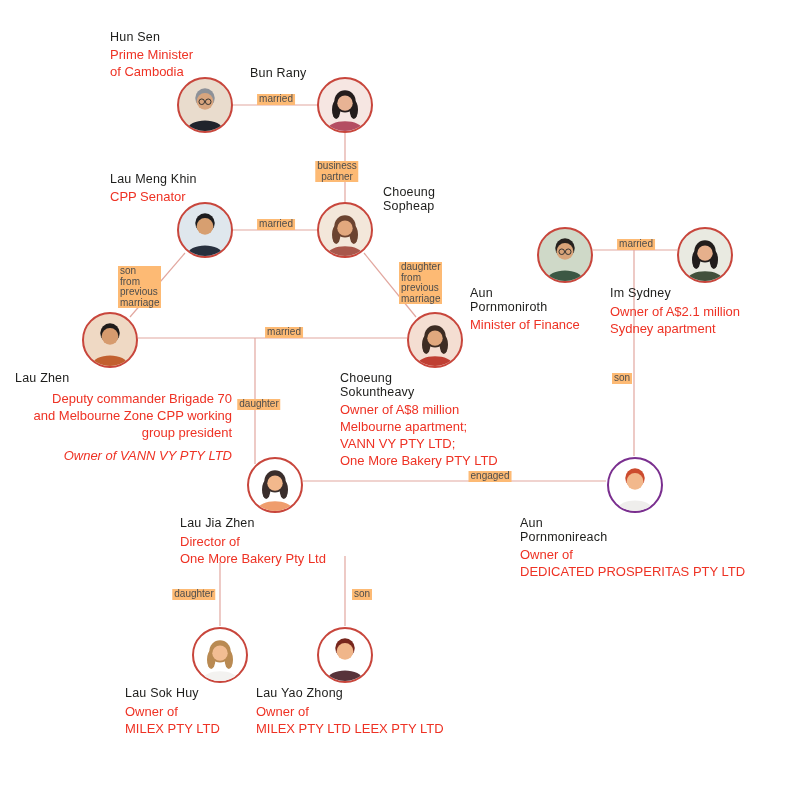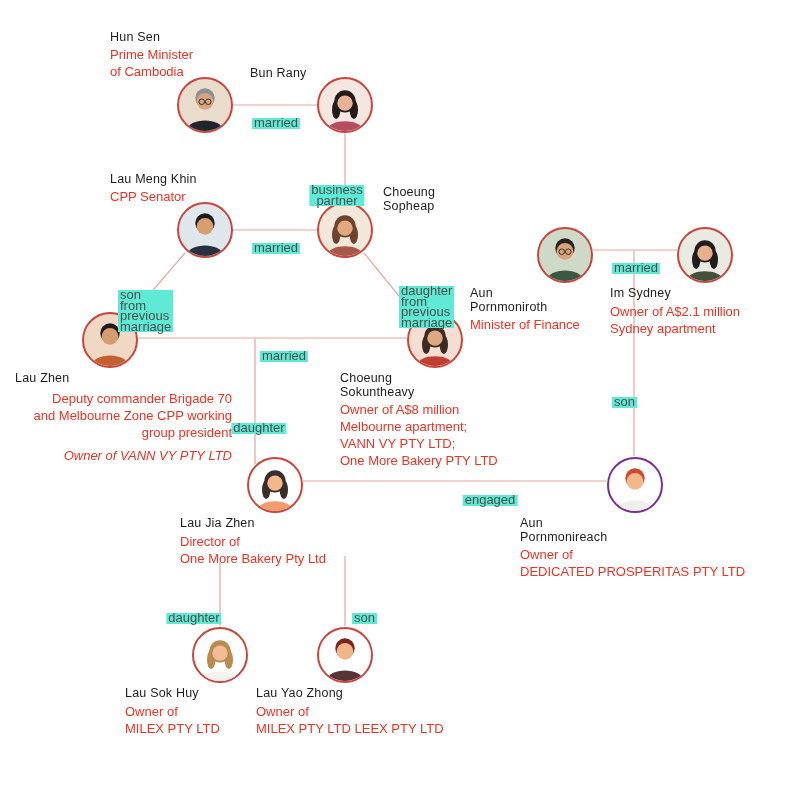--- a/index.html
+++ b/index.html
@@ -4,22 +4,22 @@
 <style>
   * { margin:0; padding:0; box-sizing:border-box; }
   html,body { background:#ffffff; }
   body { font-family:"Liberation Sans", sans-serif; width:800px; height:806px; }
   .canvas { position:relative; width:800px; height:806px; background:#ffffff; overflow:hidden; }
 
   .edges { position:absolute; left:0; top:0; width:800px; height:806px; z-index:1; }
 
   .edge-label {
     position:absolute; z-index:3;
-    font-size:13px; line-height:10.5px; color:#4d4d4d;
-    background:#5eead4; padding:0 2px; white-space:pre-line;margin-top:24px;
+    font-size:10px; line-height:10.5px; color:#4d4d4d;
+    background:#fdba74; padding:0 2px; white-space:pre-line;
   }
   .edge-label.center { transform:translateX(-50%); text-align:center; }
 
   .node { position:absolute; width:56px; height:56px; z-index:2; }
   .avatar {
     width:56px; height:56px; border-radius:50%;
     border:2px solid #c8463c; overflow:hidden; background:#eee;
   }
   .avatar svg { display:block; width:100%; height:100%; }
   .n-pornmonireach .avatar { border-color:#7a2f8f; }

